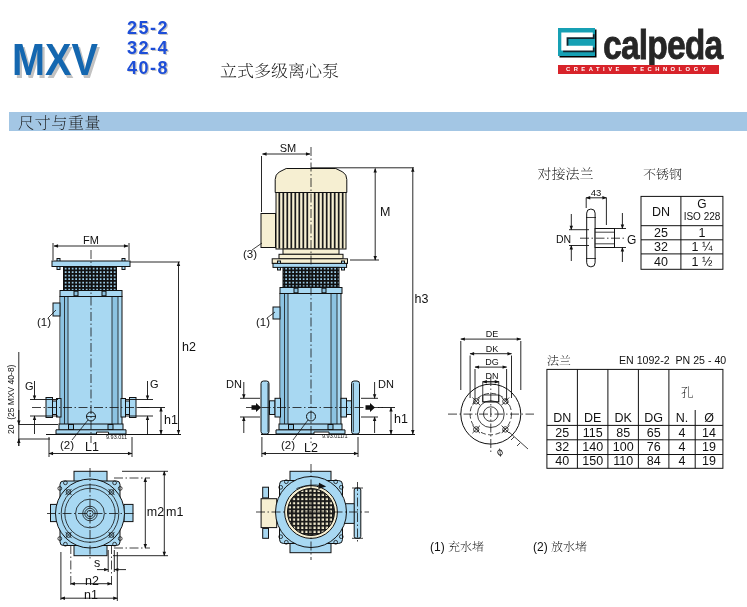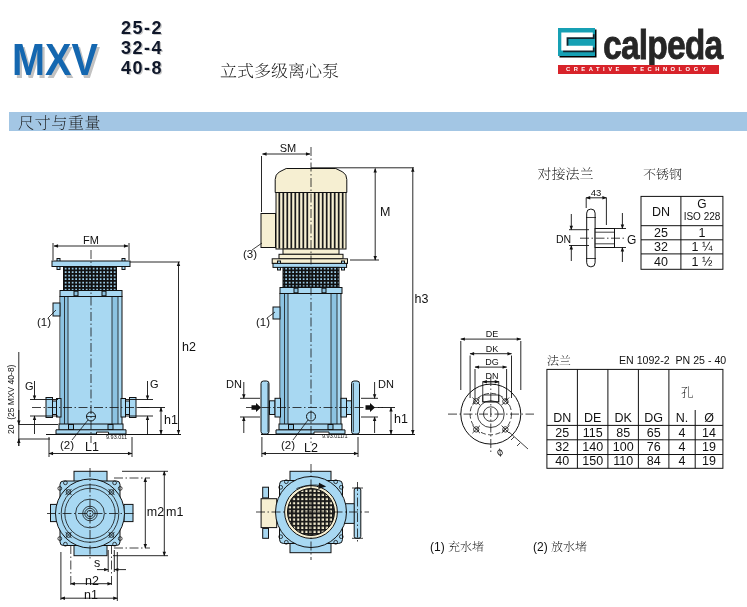--- a/index.html
+++ b/index.html
@@ -1,21 +1,21 @@
 <!DOCTYPE html>
 <html><head>
 <meta charset="utf-8">
 <style>
   html,body{margin:0;padding:0;background:#fff;}
   body{width:747px;height:607px;position:relative;font-family:"Liberation Sans",sans-serif;overflow:hidden;}
   .abs{position:absolute;}
   #mxv{left:11.5px;top:34.5px;font-size:44px;font-weight:bold;color:#1467b0;
        transform:scaleX(0.90);transform-origin:left top;
        text-shadow:2.5px 2.5px 0 #c2c2c2;}
-  #models{left:121px;top:19.2px;font-size:18px;font-weight:bold;color:#0f172a;line-height:19.7px;letter-spacing:1.5px;
+  #models{left:127px;top:19.2px;font-size:18px;font-weight:bold;color:#1d4ed8;line-height:19.7px;letter-spacing:1.5px;
        text-shadow:1.2px 1.2px 0 #c9c9c9;}
   #band{left:9px;top:111.5px;width:738px;height:19px;background:#a3c6e4;}
   #calpedatxt{left:603px;top:22px;font-size:41px;font-weight:bold;color:#262626;
        transform:scaleX(0.82);transform-origin:left;letter-spacing:-1px;-webkit-text-stroke:0.8px #262626;}
   #redbar{left:558px;top:65px;width:161px;height:9px;background:#d8232a;}
   #redbar span{position:absolute;left:8px;top:1.2px;font-size:5.8px;font-weight:bold;color:#fff;letter-spacing:3.5px;}
 </style>
 </head>
 <body>
 <div class="abs" id="mxv">MXV</div>

